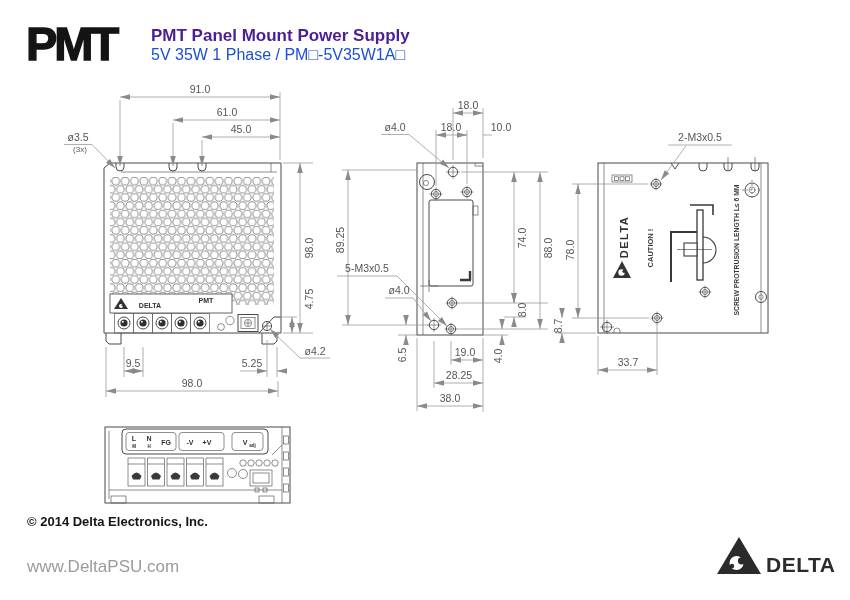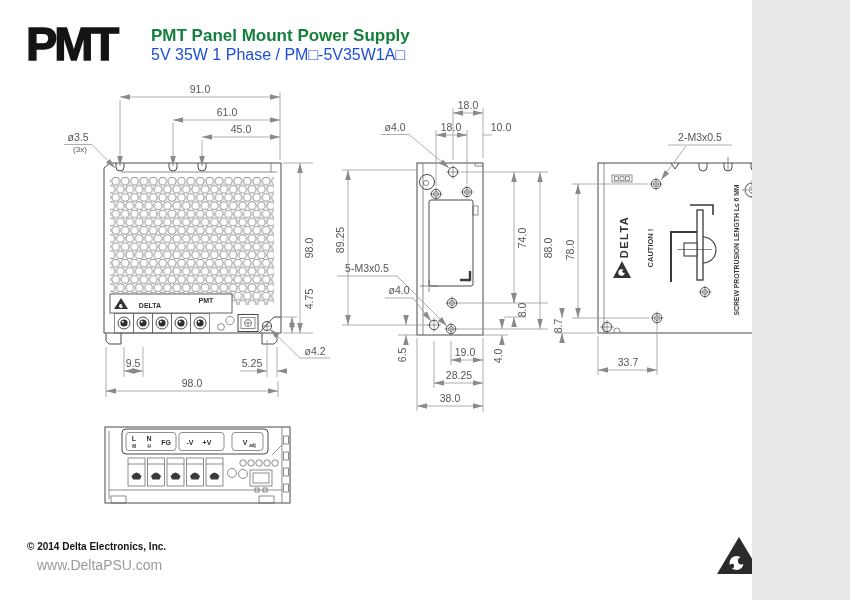--- a/index.html
+++ b/index.html
@@ -1,23 +1,23 @@
 <!DOCTYPE html>
 <html><head>
 <meta charset="utf-8">
 <style>
   html,body{margin:0;padding:0;background:#e9e9e9;}
-  .page{position:relative;width:752px;height:600px;background:#fff;overflow:hidden;
+  .page{position:relative;width:850px;height:600px;background:#fff;overflow:hidden;
         font-family:"Liberation Sans",sans-serif;}
   .logo{position:absolute;left:26px;top:16px;font-size:47px;font-weight:bold;
         letter-spacing:-3px;color:#141414;-webkit-text-stroke:1.4px #141414;}
-  .title{position:absolute;left:151px;top:26px;font-size:17px;font-weight:bold;color:#15803d;}
+  .title{position:absolute;left:151px;top:26px;font-size:17px;font-weight:bold;color:#4c1d95;}
   .subtitle{position:absolute;left:151px;top:46px;font-size:16px;color:#1d4ed8;}
-  .copy{position:absolute;left:27px;top:541px;font-size:10px;font-weight:bold;color:#141414;}
-  .url{position:absolute;left:27px;top:557px;font-size:14px;color:#9b9b9b;margin-left:10px;}
+  .copy{position:absolute;left:27px;top:514px;font-size:13px;font-weight:bold;color:#141414;}
+  .url{position:absolute;left:27px;top:557px;font-size:17px;color:#9b9b9b;}
   svg.draw{position:absolute;left:0;top:0;}
   svg text{font-family:"Liberation Sans",sans-serif;}
   .o{stroke:#4a4a4a;stroke-width:1;fill:none;}
   .o2{stroke:#5d5d5d;stroke-width:.7;fill:none;}
   .ok{stroke:#3a3a3a;fill:none;}
   .d{stroke:#9a9a9a;stroke-width:.8;fill:none;}
   .dt{font-size:10.5px;fill:#555;text-anchor:middle;}
   .dts{font-size:8px;fill:#555;text-anchor:middle;}
   .lb{font-size:7px;font-weight:bold;fill:#2e2e2e;text-anchor:middle;}
   .lbs{font-size:4.5px;font-weight:bold;fill:#2e2e2e;text-anchor:middle;}

